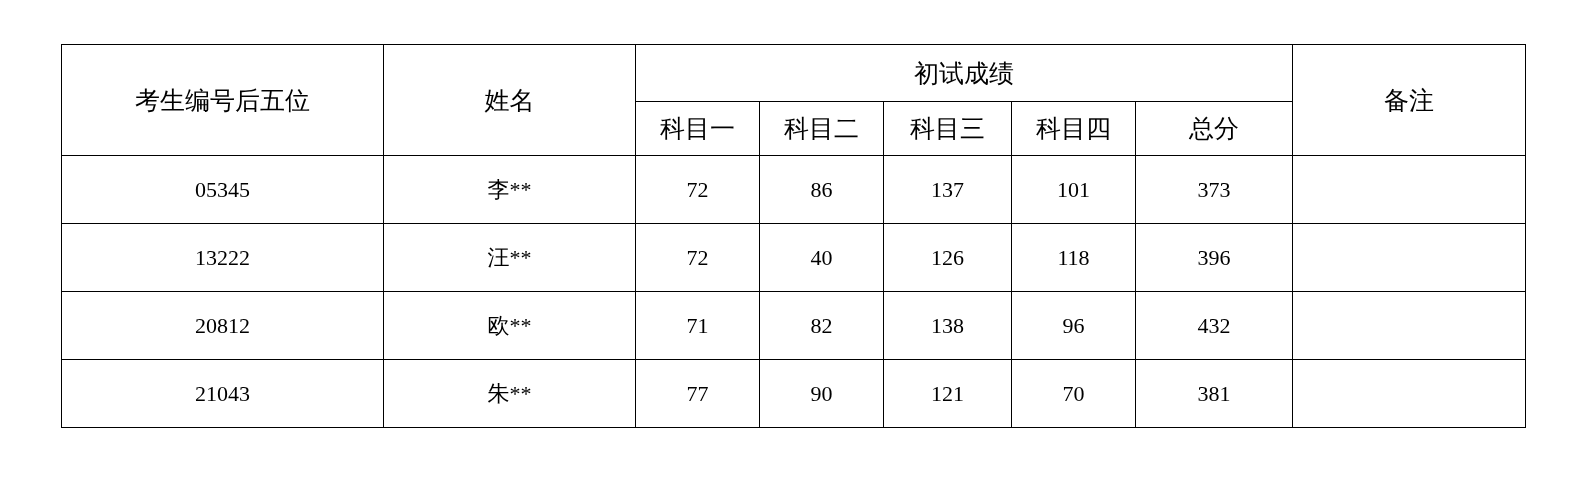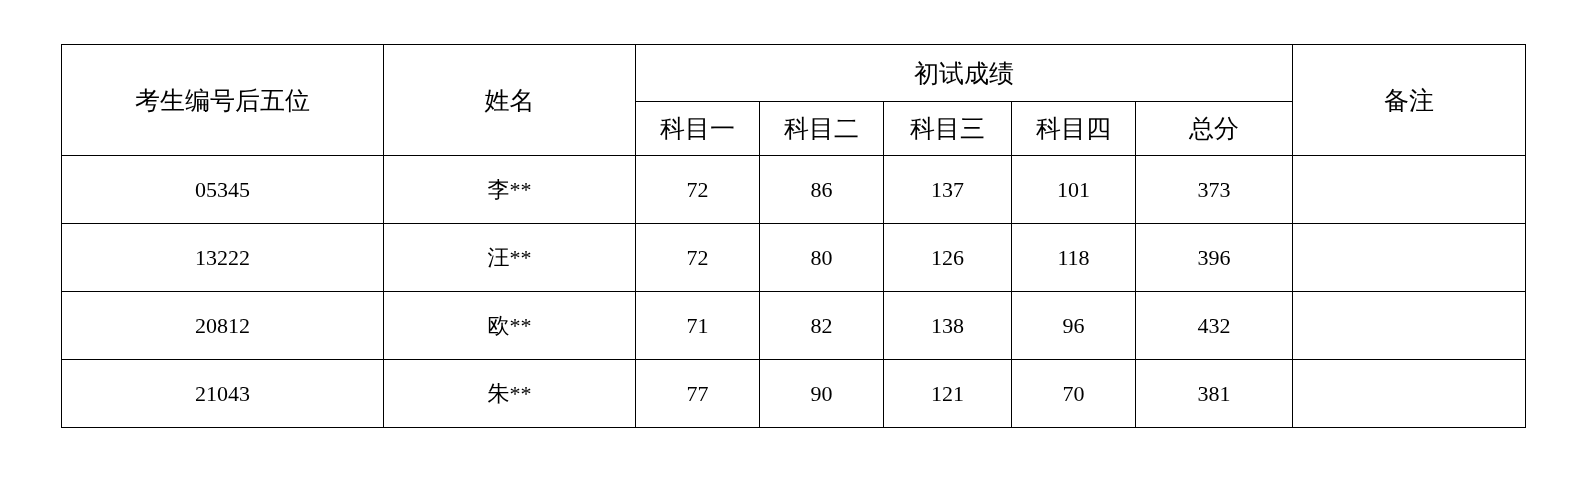--- a/index.html
+++ b/index.html
@@ -93,21 +93,21 @@
           <td>86</td>
           <td>137</td>
           <td>101</td>
           <td>373</td>
           <td></td>
         </tr>
         <tr class="data-row">
           <td>13222</td>
           <td>汪**</td>
           <td>72</td>
-          <td>80</td>
+          <td>40</td>
           <td>126</td>
           <td>118</td>
           <td>396</td>
           <td></td>
         </tr>
         <tr class="data-row">
           <td>20812</td>
           <td>欧**</td>
           <td>71</td>
           <td>82</td>

